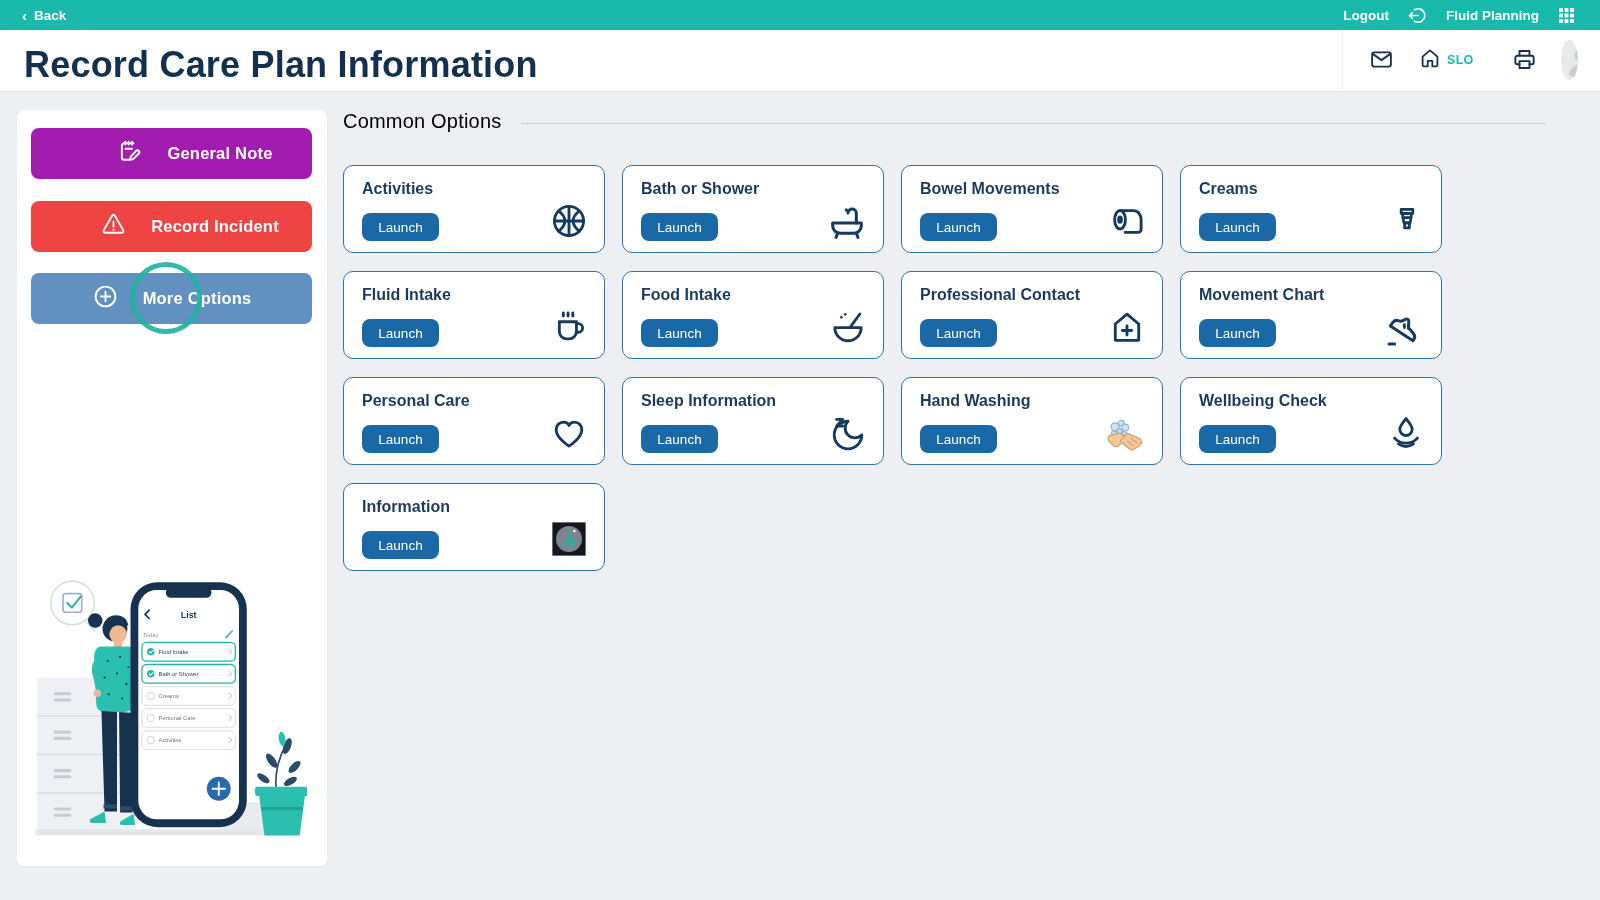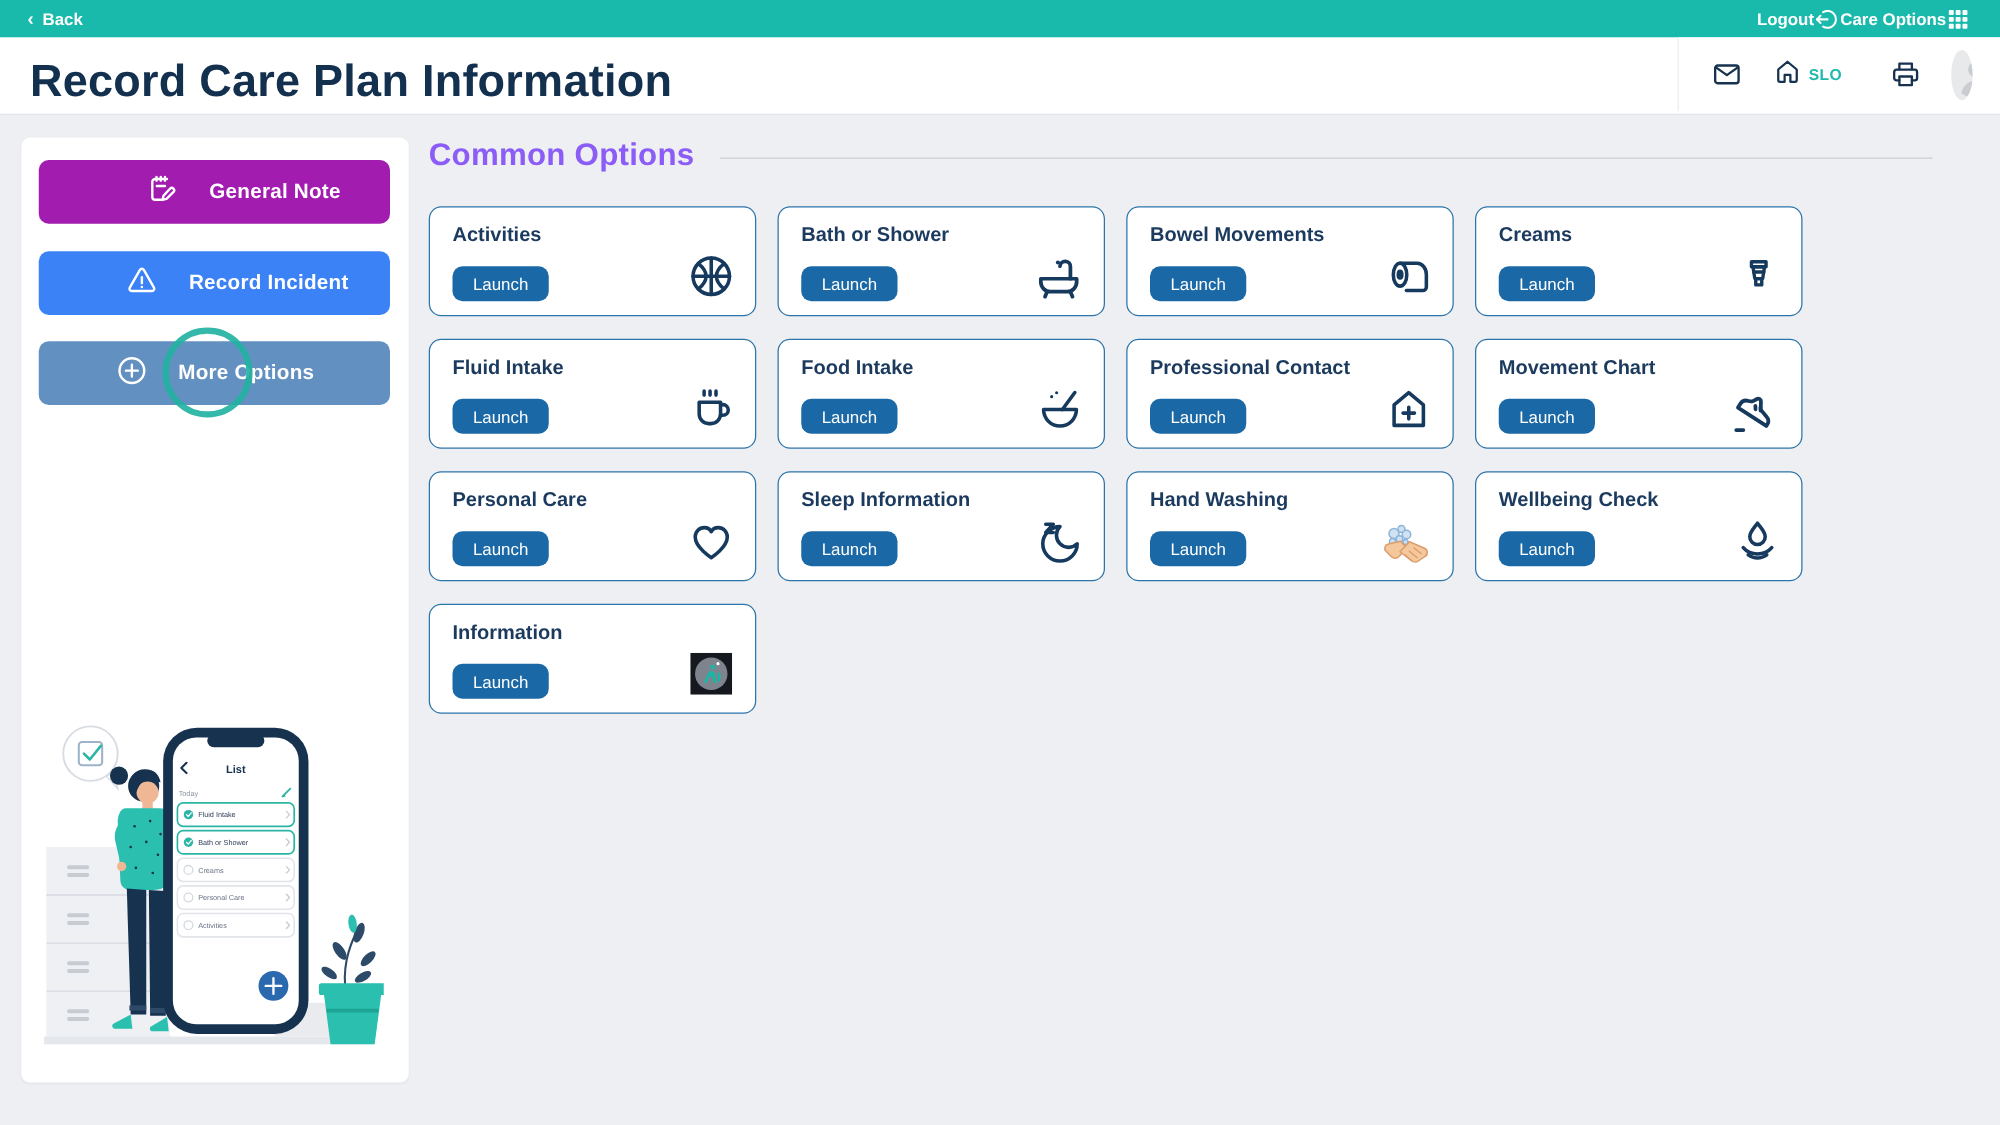--- a/index.html
+++ b/index.html
@@ -5,21 +5,21 @@
   * { margin:0; padding:0; box-sizing:border-box; }
   html,body { width:1600px; height:900px; overflow:hidden;
     font-family:"Liberation Sans", sans-serif; background:#edeff2; }
 
   
   .topbar { position:absolute; left:0; top:0; width:1600px; height:30px;
     background:#19b9ab; color:#fff; display:flex; align-items:center;
     justify-content:space-between; padding:0 24px 0 22px; font-size:13.5px; font-weight:700; }
   .topbar .back { display:flex; align-items:center; gap:7px; cursor:pointer; }
   .topbar .chev { font-size:15px; line-height:1; }
-  .topbar-right { display:flex; align-items:center; }
+  .topbar-right { display:flex; align-items:center; gap:18px; }
   .topbar-right svg { display:block; }
 
   
   .header { position:absolute; left:0; top:30px; width:1600px; height:62px;
     background:#fff; border-bottom:1px solid #e3e5ea; }
   .page-title { position:absolute; left:24px; top:14px; font-size:36px; font-weight:700;
     color:#13304e; letter-spacing:.2px; }
   .header-icons { position:absolute; right:0; top:0; height:59px; width:258px;
     border-left:1px solid #ededf1; display:flex; align-items:center; gap:24px;
     padding:0 22px 0 26px; background:#fff; }
@@ -40,21 +40,21 @@
   .side-btn svg { flex:0 0 auto; }
   .sb0 { top:18px; } .sb1 { top:91px; } .sb2 { top:163px; }
   .ripple { position:absolute; left:113px; top:152px; width:72px; height:72px;
     border:5px solid rgba(35,178,162,.92); border-radius:50%; pointer-events:none; }
 
   .illus { position:absolute; left:18px; bottom:10px; width:272px; height:auto; }
   .illus text { font-family:"Liberation Sans", sans-serif; }
 
   .section-head { position:absolute; left:343px; top:18px; width:1203px;
     display:flex; align-items:center; gap:20px; }
-  .section-head h2 { font-size:25px; font-weight:700; color:#8b5cf6; letter-spacing:.2px; white-space:nowrap; }
+  .section-head h2 { font-size:20px; font-weight:400; color:#000000; letter-spacing:.2px; white-space:nowrap; }
   .section-head .rule { flex:1; height:1px; background:#c9cdd4; margin-top:4px; }
 
   .grid { position:absolute; left:343px; top:73px; width:1099px;
     display:grid; grid-template-columns:repeat(4,262px); grid-auto-rows:88px; gap:18px 17px; }
   .card { position:relative; background:#fff; border:1px solid #2d74a9; border-radius:10px; }
   .card-title { position:absolute; left:18px; top:14px; font-size:16px; font-weight:600; color:#1b3a5e; }
   .launch { position:absolute; left:18px; top:47px; width:77px; height:28px;
     background:#1a69a6; color:#fff; border:none; border-radius:8px;
     font-family:inherit; font-size:13.5px; font-weight:400; cursor:pointer; }
   .card-icon { position:absolute; right:16px; top:36px; display:flex; align-items:center; }
@@ -69,21 +69,21 @@
   </div>
   <div class="topbar-right">
     <span style="cursor:pointer">Logout</span>
     <span style="cursor:pointer">
       <svg width="21" height="21" viewBox="0 0 24 24" fill="none" stroke="#fff" stroke-width="1.9" stroke-linecap="round" stroke-linejoin="round">
         <path d="M8.6 5.4a7.7 7.7 0 1 1 0 13.2"></path>
           <path d="M12.6 12H3"></path>
           <path d="M6.2 8.7 2.9 12l3.3 3.3"></path>
       </svg>
     </span>
-    <span>Care Options</span>
+    <span>Fluid Planning</span>
     <span style="cursor:pointer">
       <svg width="19" height="19" viewBox="0 0 24 24" fill="#fff">
         <rect x="2.6" y="2.6" width="5" height="5" rx="1"></rect>
           <rect x="9.5" y="2.6" width="5" height="5" rx="1"></rect>
           <rect x="16.4" y="2.6" width="5" height="5" rx="1"></rect>
         <rect x="2.6" y="9.5" width="5" height="5" rx="1"></rect>
           <rect x="9.5" y="9.5" width="5" height="5" rx="1"></rect>
           <rect x="16.4" y="9.5" width="5" height="5" rx="1"></rect>
         <rect x="2.6" y="16.4" width="5" height="5" rx="1"></rect>
           <rect x="9.5" y="16.4" width="5" height="5" rx="1"></rect>
@@ -133,21 +133,21 @@
       <span>
         <svg width="27" height="27" viewBox="0 0 24 24" fill="none" stroke="#fff" stroke-width="1.7" stroke-linecap="round" stroke-linejoin="round">
           <path d="M15.6 4.6H7.2a2 2 0 0 0-2 2v10.8a2 2 0 0 0 2 2h4.2"></path>
           <path d="M8.2 3.2v2.6M11.2 3.2v2.6M14.2 3.2v2.6"></path>
           <path d="M8.4 9.6h5.8"></path>
           <path d="M17.9 11.4a1.7 1.7 0 0 1 2.4 2.4l-5 5-2.8.6.6-2.8z"></path>
         </svg>
       </span>
       <span>General Note</span>
     </button>
-    <button class="side-btn sb1" style="background: #3b82f6; padding-left: 36px;">
+    <button class="side-btn sb1" style="background: #ef4444; padding-left: 36px;">
       <span>
         <svg width="27" height="27" viewBox="0 0 24 24" fill="none" stroke="#fff" stroke-width="1.7" stroke-linecap="round" stroke-linejoin="round">
           <path d="M10.6 4.4a1.6 1.6 0 0 1 2.8 0l7.2 12.6a1.6 1.6 0 0 1-1.4 2.4H4.8a1.6 1.6 0 0 1-1.4-2.4z"></path>
           <path d="M12 9.6v4.2"></path>
             <circle cx="12" cy="16.6" r="0.9" fill="#fff" stroke="none"></circle>
         </svg>
       </span>
       <span>Record Incident</span>
     </button>
     <button class="side-btn sb2" style="background: rgb(98, 144, 193);">

